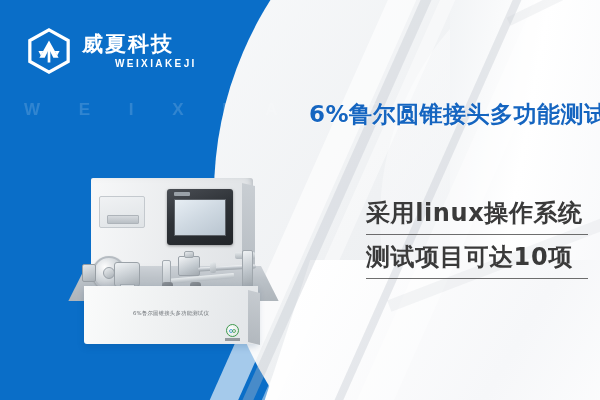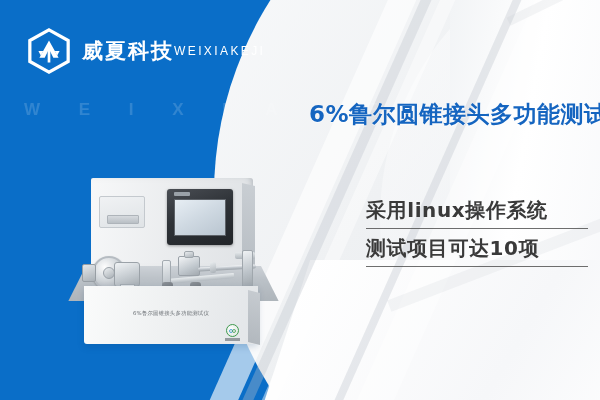--- a/index.html
+++ b/index.html
@@ -45,24 +45,24 @@
   .s3{left:452px;top:-110px;width:34px;height:600px;transform:rotate(24deg);opacity:.55;}
   .shade{position:absolute;background:rgba(190,196,203,.35);transform-origin:center;}
   .d1{left:332px;top:-60px;width:10px;height:520px;transform:rotate(24deg);}
   .d2{left:424px;top:-80px;width:8px;height:560px;transform:rotate(24deg);}
   .d3{left:500px;top:-20px;width:170px;height:9px;transform:rotate(-26deg);opacity:.5;}
   .d4{left:380px;top:250px;width:280px;height:12px;transform:rotate(-21deg);opacity:.45;}
 
   
   .logo{position:absolute;left:26px;top:28px;display:flex;align-items:center;gap:10px;}
   .logo-mark{width:46px;height:46px;flex:none;}
-  .logo-text{display:flex;flex-direction:row;line-height:1;}
+  .logo-text{display:flex;flex-direction:column;line-height:1;}
   .logo-cn{color:#fff;font-size:21px;font-weight:700;letter-spacing:2px;
            font-family:"DejaVu Sans","Liberation Sans",sans-serif;}
-  .logo-en{color:#fff;font-size:12px;font-weight:400;letter-spacing:2.4px;margin-top:4px;}
+  .logo-en{color:#fff;font-size:10px;font-weight:700;letter-spacing:2.4px;margin-top:4px;margin-left:33px;}
 
   
   .watermark{
     position:absolute;left:24px;top:100px;
     font-size:17px;font-weight:700;letter-spacing:17px;
     color:rgba(255,255,255,.16);white-space:nowrap;
   }
 
   
   .badge{
@@ -79,21 +79,21 @@
     font-size:23px;font-weight:700;letter-spacing:.5px;
     color:#1565c0;white-space:nowrap;
     font-family:"DejaVu Sans","Liberation Sans",sans-serif;
     text-shadow:0 1px 0 rgba(255,255,255,.65);
   }
 
   
   .features{position:absolute;left:366px;top:196px;width:222px;}
   .feature{margin-bottom:5px;}
   .feature-text{
-    font-size:20px;font-weight:700;color:#3a3a3a;letter-spacing:.6px;
+    font-size:24px;font-weight:700;color:#3a3a3a;letter-spacing:.6px;
     white-space:nowrap;line-height:1.45;
     font-family:"DejaVu Sans","Liberation Sans",sans-serif;
   }
   .feature-rule{height:1px;background:#4a4a4a;opacity:.8;margin-top:3px;}
 
   
   .machine{position:absolute;left:62px;top:178px;width:222px;height:182px;}
   .m-backpanel{
     position:absolute;left:29px;top:0;width:162px;height:90px;
     background:linear-gradient(100deg,#f7f8f9 0%,#e9ebed 55%,#dfe2e5 100%);

